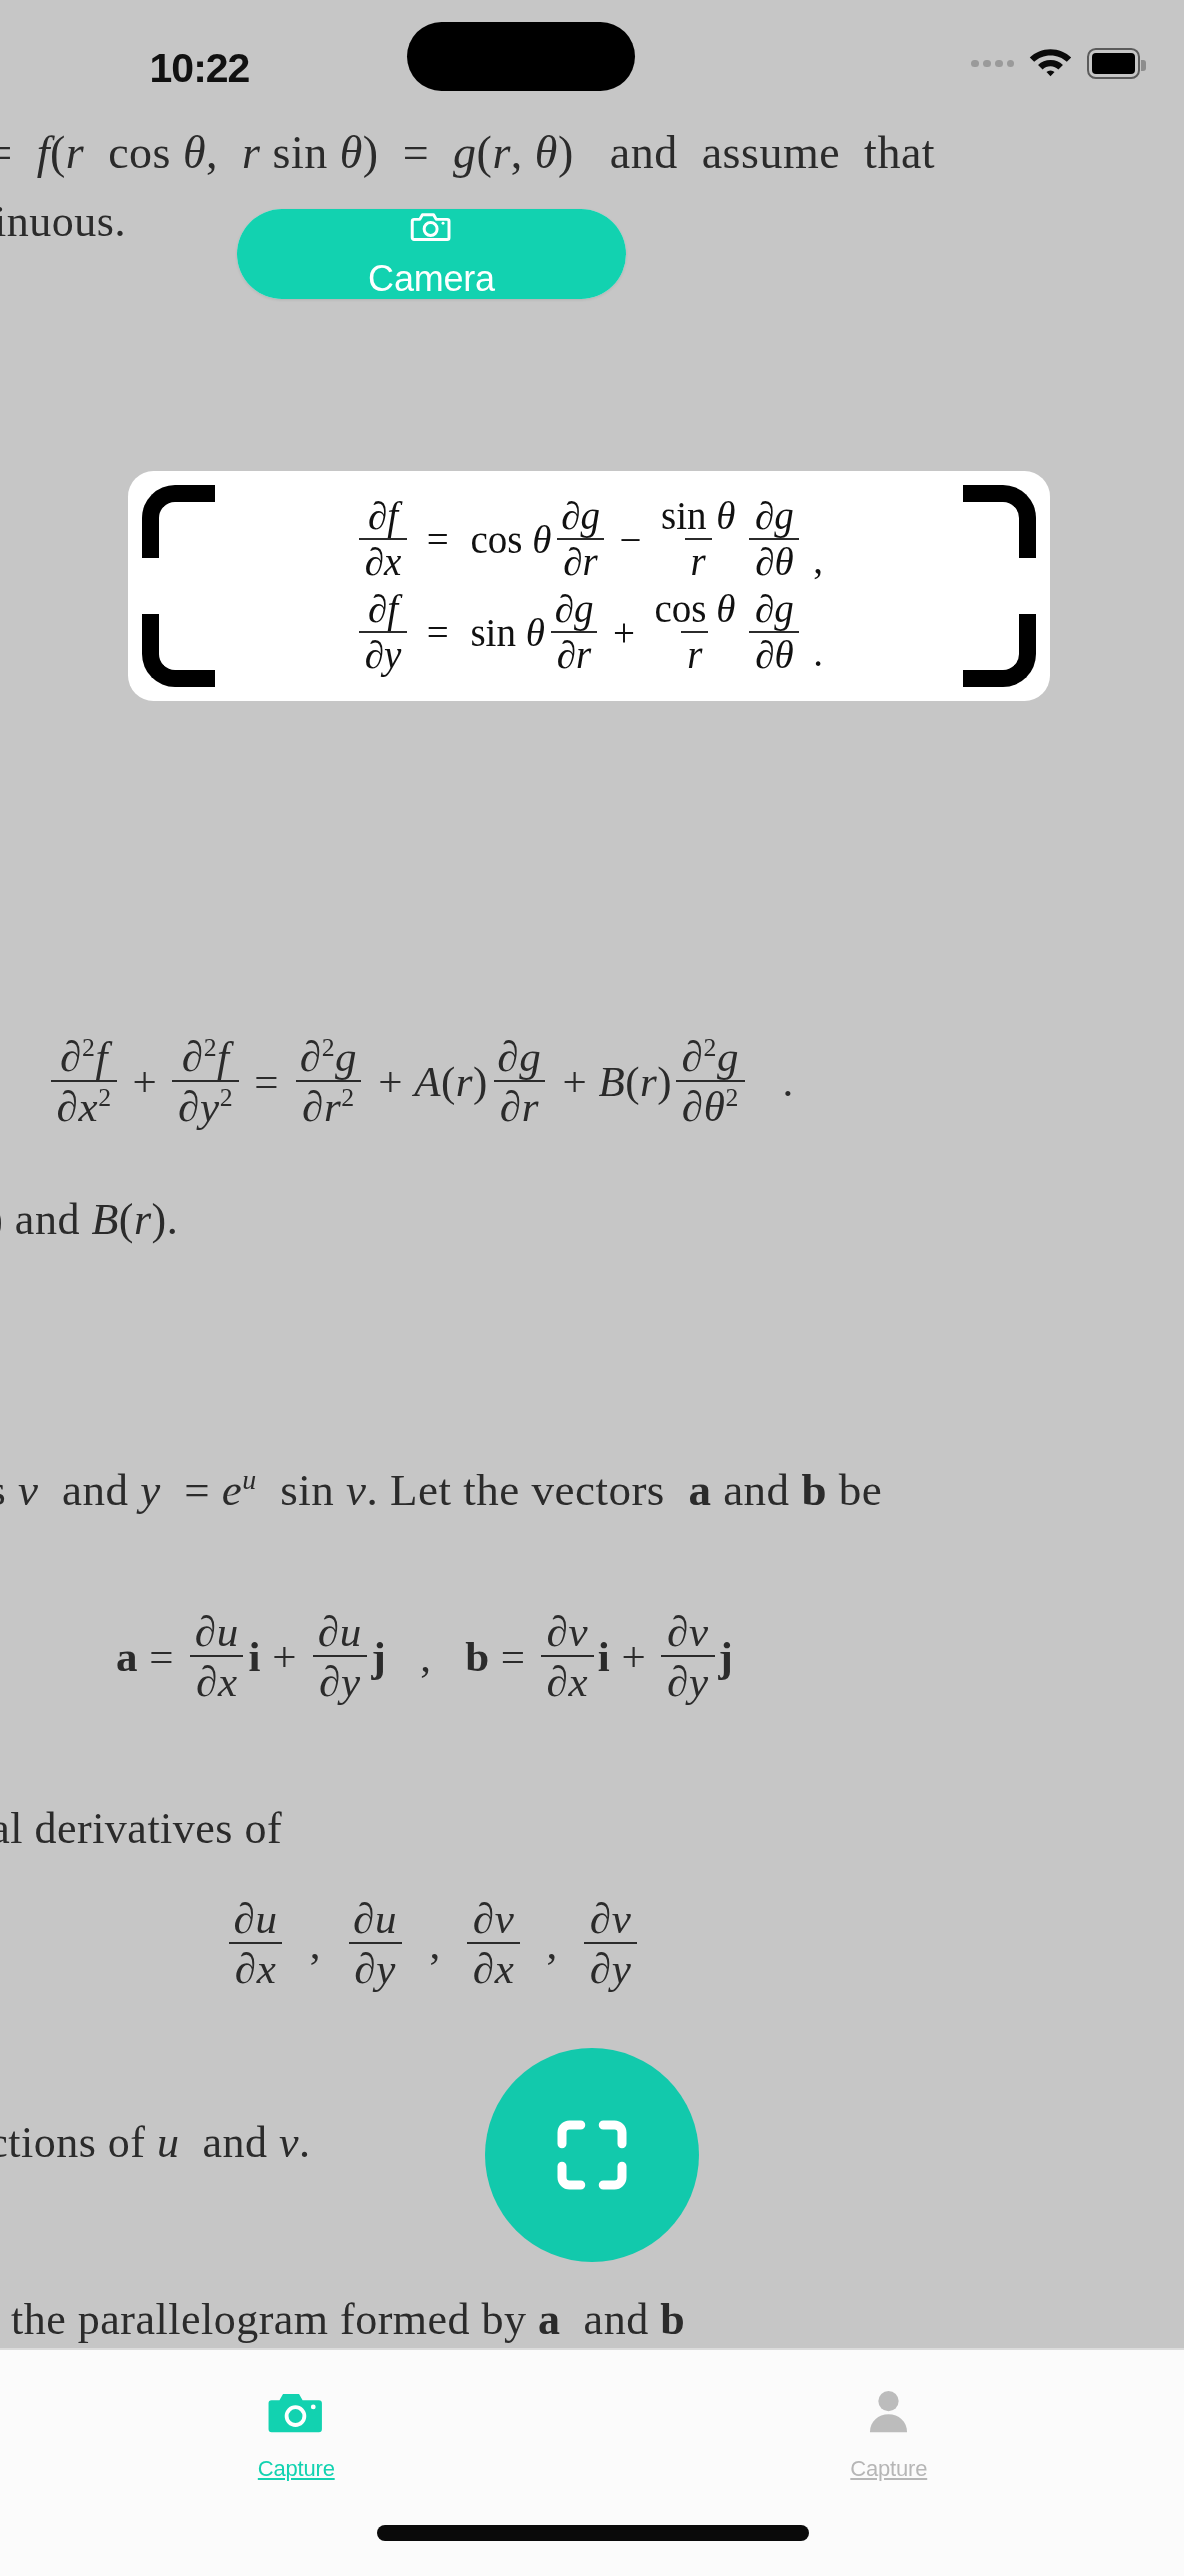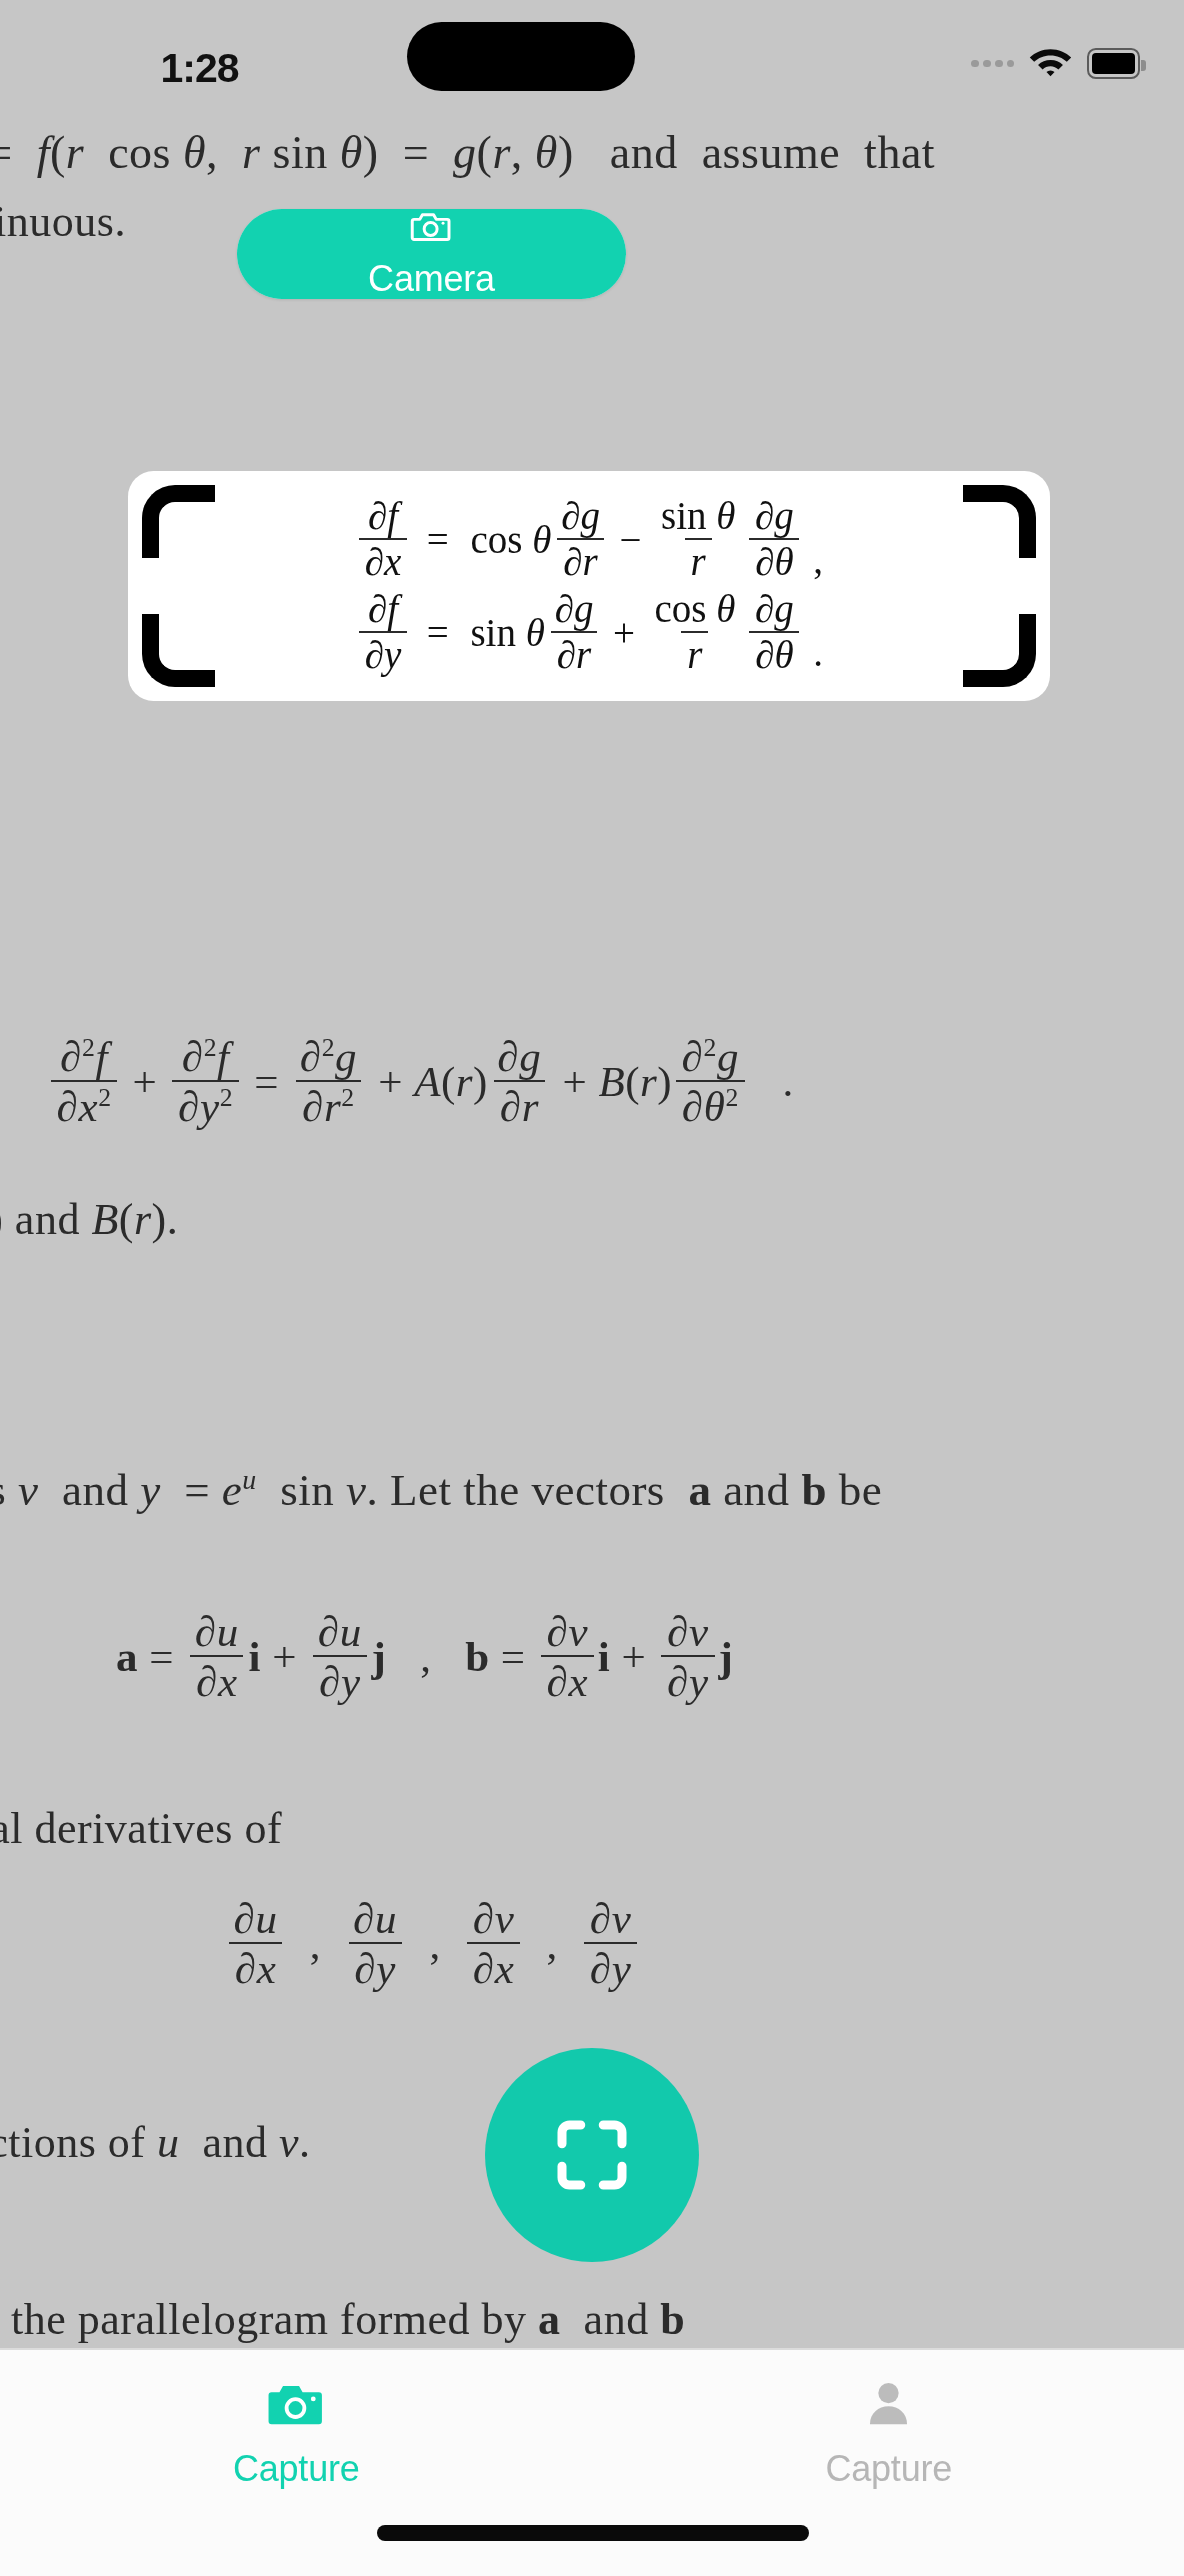--- a/index.html
+++ b/index.html
@@ -114,21 +114,21 @@
 
   
   #tab-bar{
     position:absolute; left:0; bottom:0; width:1185px; height:228px;
     background:#fbfbfb; border-top:2px solid #dcdcdc; z-index:50;
   }
   #tab-bar .tabs{ display:flex; height:167px; }
   .tab-item{
     flex:1; display:flex; flex-direction:column; align-items:center; justify-content:center; gap:17.7px;
   }
-  .tab-item .tab-label{ font-size:36px; letter-spacing:-0.2px; }
+  .tab-item .tab-label{ font-size:22px; letter-spacing:-0.2px;text-decoration:underline; }
   .tab-item.active .tab-label{ color:#12D2B0; }
   .tab-item.inactive .tab-label{ color:#b6b6b6; }
   .tab-item svg{ display:block; }
   #home-indicator{
     position:absolute; left:50%; transform:translateX(-50%); bottom:35px;
     width:432px; height:15.7px; background:#0a0a0a; border-radius:9.8px;
   }
 </style>
 </head>
 <body>
@@ -369,21 +369,21 @@
           <path d="M3.6 21.4c0-4.8 3.8-8.1 8.4-8.1s8.4 3.3 8.4 8.1z" fill="#bcbcbc"></path>
         </svg>
       </span>
       <span class="tab-label">Capture</span>
     </div>
   </div>
   <div id="home-indicator"></div>
 </div>
 
 <div id="status-bar">
-  <div id="status-time">1:28</div>
+  <div id="status-time">10:22</div>
   <div id="dynamic-island"></div>
   <div id="status-right">
     <div id="signal-dots">
       <i></i>
         <i></i>
         <i></i>
         <i></i>
     </div>
     <div id="wifi-icon">
       <svg width="45" height="33" viewBox="0 0 24 18" fill="#0b0b0b">

